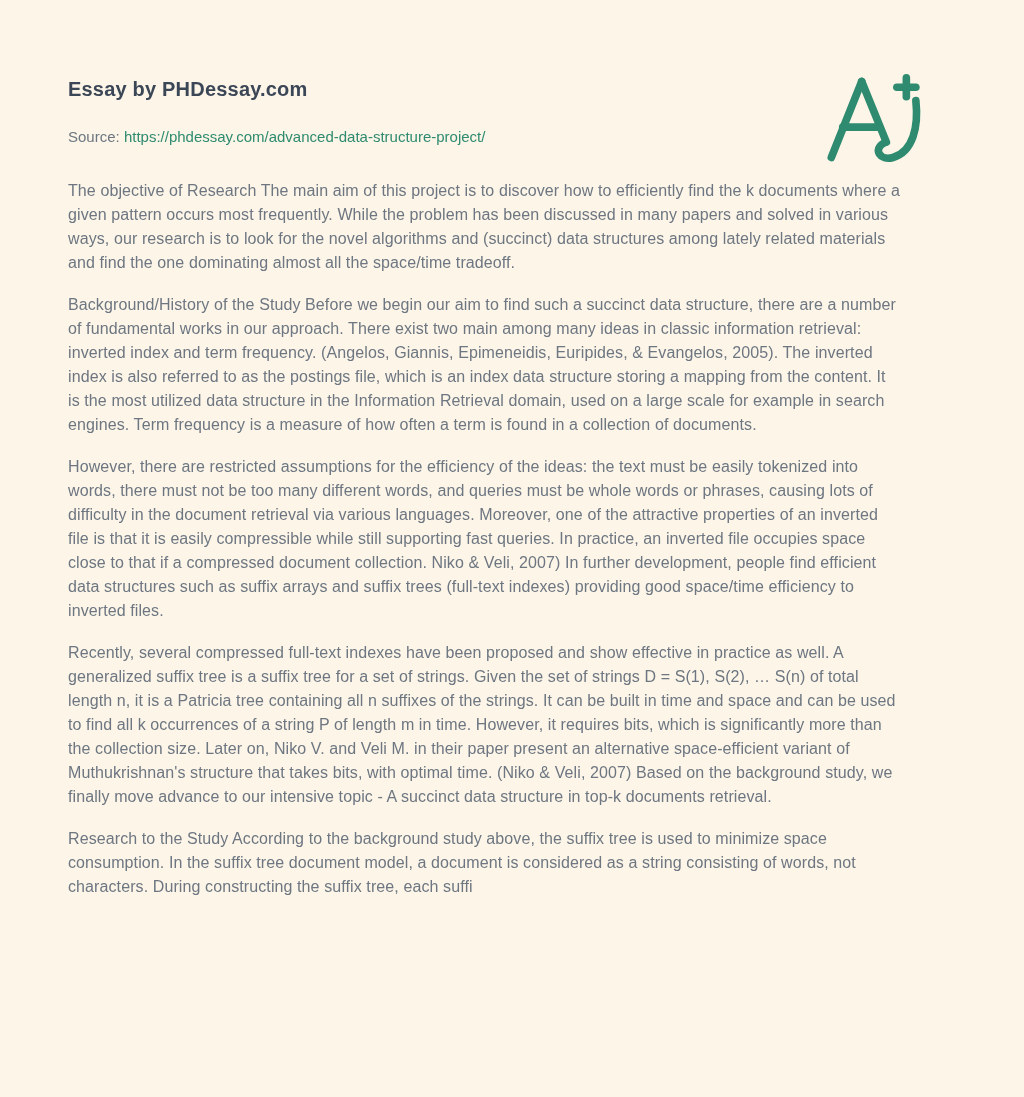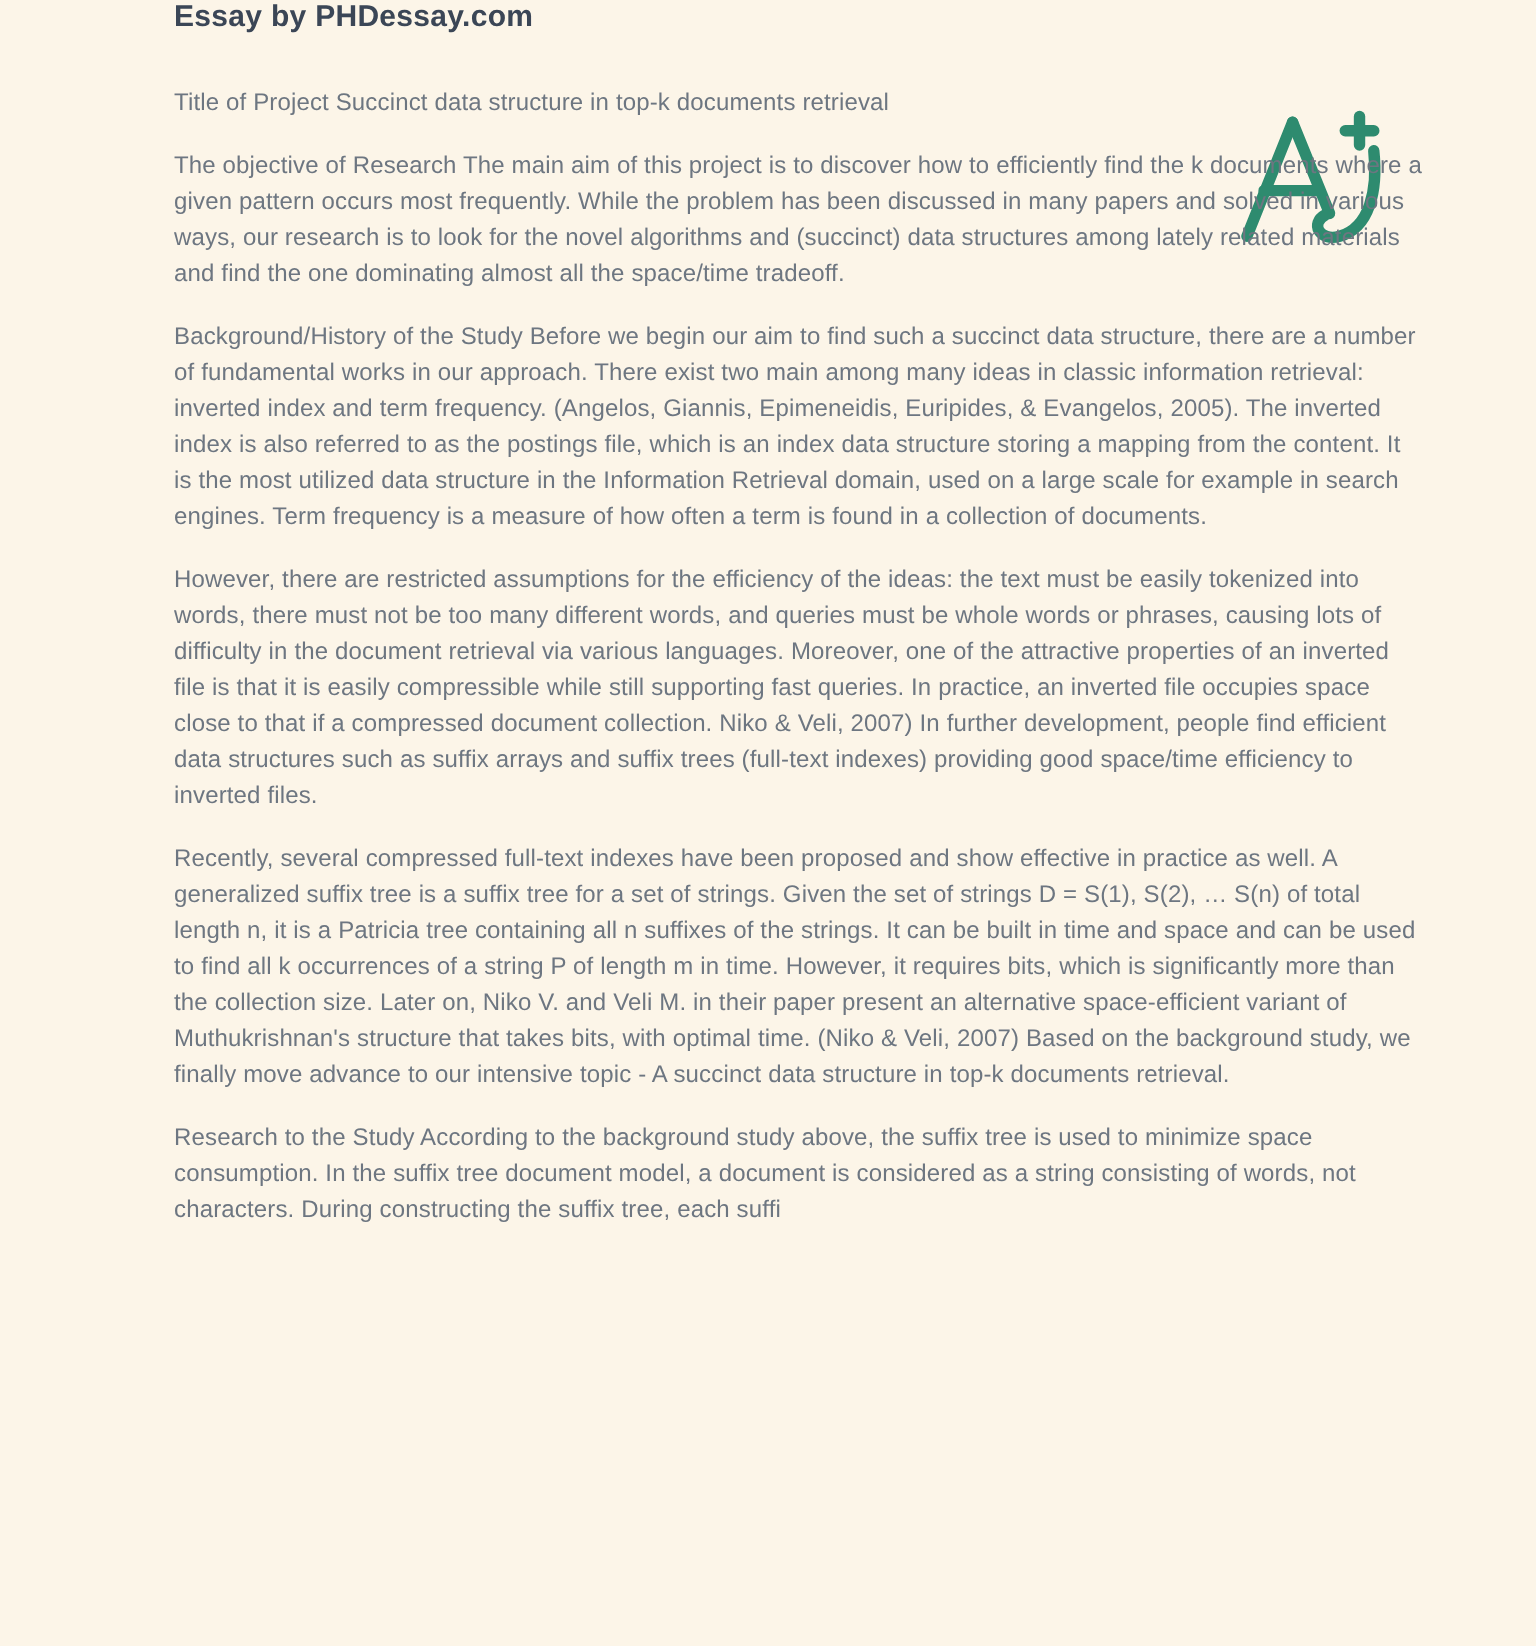--- a/index.html
+++ b/index.html
@@ -13,21 +13,22 @@
     position: relative;
     width: 1024px;
     height: 1097px;
     background: #fcf5e8;
     overflow: hidden;
   }
 
   .content {
     position: relative;
     width: 832px;
-    margin-left: 116px;
+    margin-left: 68px;
+    padding-top: 78px;
   }
 
   .byline {
     font-size: 20px;
     font-weight: 700;
     color: #3b4656;
     letter-spacing: 0.2px;
   }
 
   .source-line {
@@ -86,24 +87,27 @@
         <path d="M78 16 h20"></path>
         <path d="M98 30 c3 28 -3 54 -24 60 c-14 4 -21 -9 -10 -15"></path>
       </g>
     </svg>
   </div>
 
   <div class="content">
 
     <div class="byline">Essay by PHDessay.com</div>
 
+    <div class="source-line">
+      <span>Source:</span>
+      <a href="#">https://phdessay.com/advanced-data-structure-project/</a>
+    </div>
 
 
     <div class="article-body">
-      <p>Title of Project Succinct data structure in top-k documents retrieval</p>
       <p>The objective of Research The main aim of this project is to discover how to efficiently find the k documents where a given pattern occurs most frequently. While the problem has been discussed in many papers and solved in various ways, our research is to look for the novel algorithms and (succinct) data structures among lately related materials and find the one dominating almost all the space/time tradeoff.</p>
       <p>Background/History of the Study Before we begin our aim to find such a succinct data structure, there are a number of fundamental works in our approach. There exist two main among many ideas in classic information retrieval: inverted index and term frequency. (Angelos, Giannis, Epimeneidis, Euripides, &amp; Evangelos, 2005). The inverted index is also referred to as the postings file, which is an index data structure storing a mapping from the content. It is the most utilized data structure in the Information Retrieval domain, used on a large scale for example in search engines. Term frequency is a measure of how often a term is found in a collection of documents.</p>
       <p>However, there are restricted assumptions for the efficiency of the ideas: the text must be easily tokenized into words, there must not be too many different words, and queries must be whole words or phrases, causing lots of difficulty in the document retrieval via various languages. Moreover, one of the attractive properties of an inverted file is that it is easily compressible while still supporting fast queries. In practice, an inverted file occupies space close to that if a compressed document collection. Niko &amp; Veli, 2007) In further development, people find efficient data structures such as suffix arrays and suffix trees (full-text indexes) providing good space/time efficiency to inverted files.</p>
       <p>Recently, several compressed full-text indexes have been proposed and show effective in practice as well. A generalized suffix tree is a suffix tree for a set of strings. Given the set of strings D = S(1), S(2), … S(n) of total length n, it is a Patricia tree containing all n suffixes of the strings. It can be built in time and space and can be used to find all k occurrences of a string P of length m in time.  However, it requires bits, which is significantly more than the collection size. Later on, Niko V. and Veli M. in their paper present an alternative space-efficient variant of Muthukrishnan's structure that takes bits, with optimal time. (Niko &amp; Veli, 2007) Based on the background study, we finally move advance to our intensive topic - A succinct data structure in top-k documents retrieval.</p>
       <p>Research to the Study According to the background study above, the suffix tree is used to minimize space consumption. In the suffix tree document model, a document is considered as a string consisting of words, not characters. During constructing the suffix tree, each suffi</p>
     </div>
 
   </div>
 </div>
 

